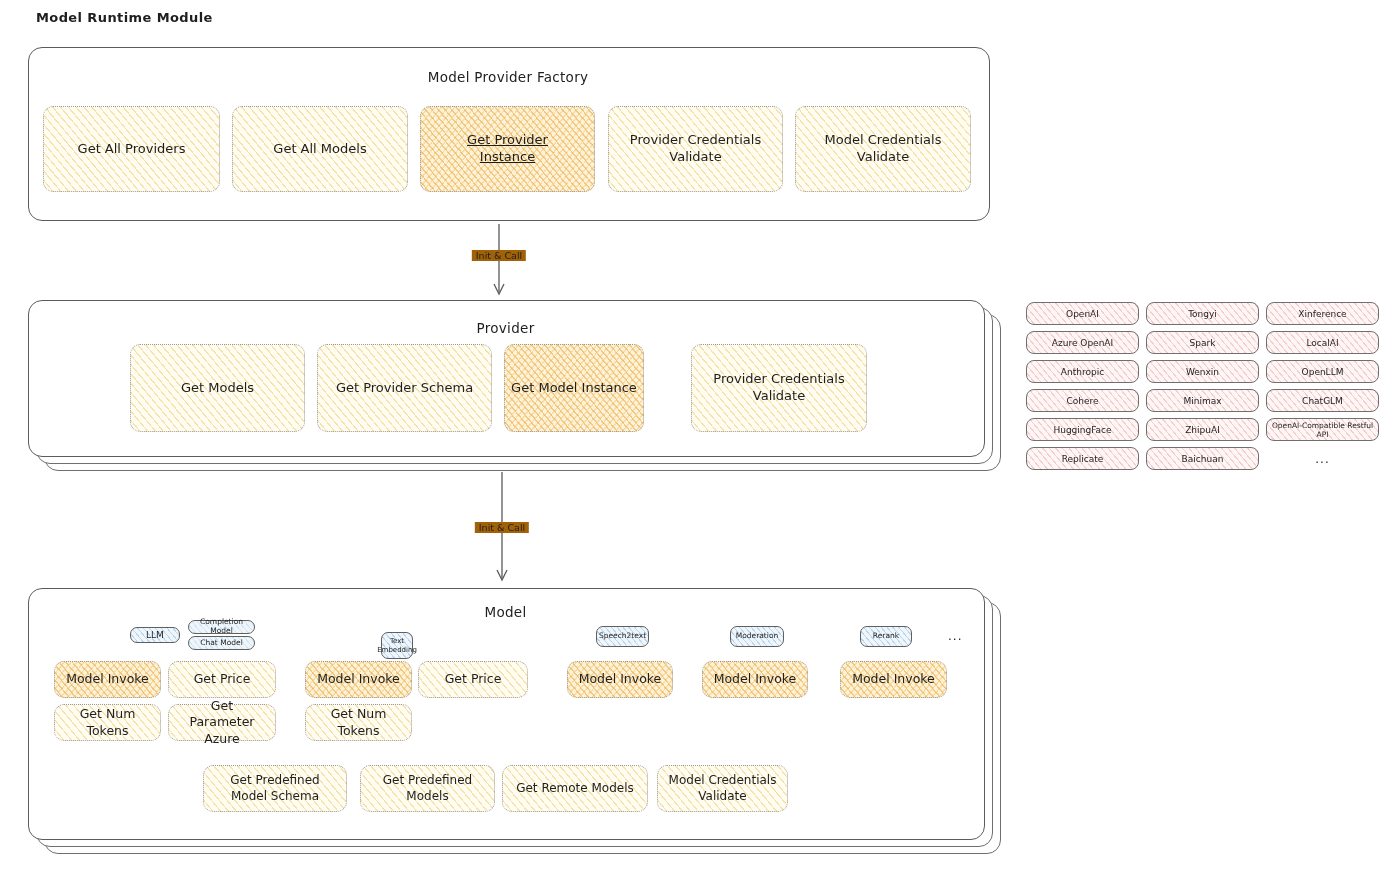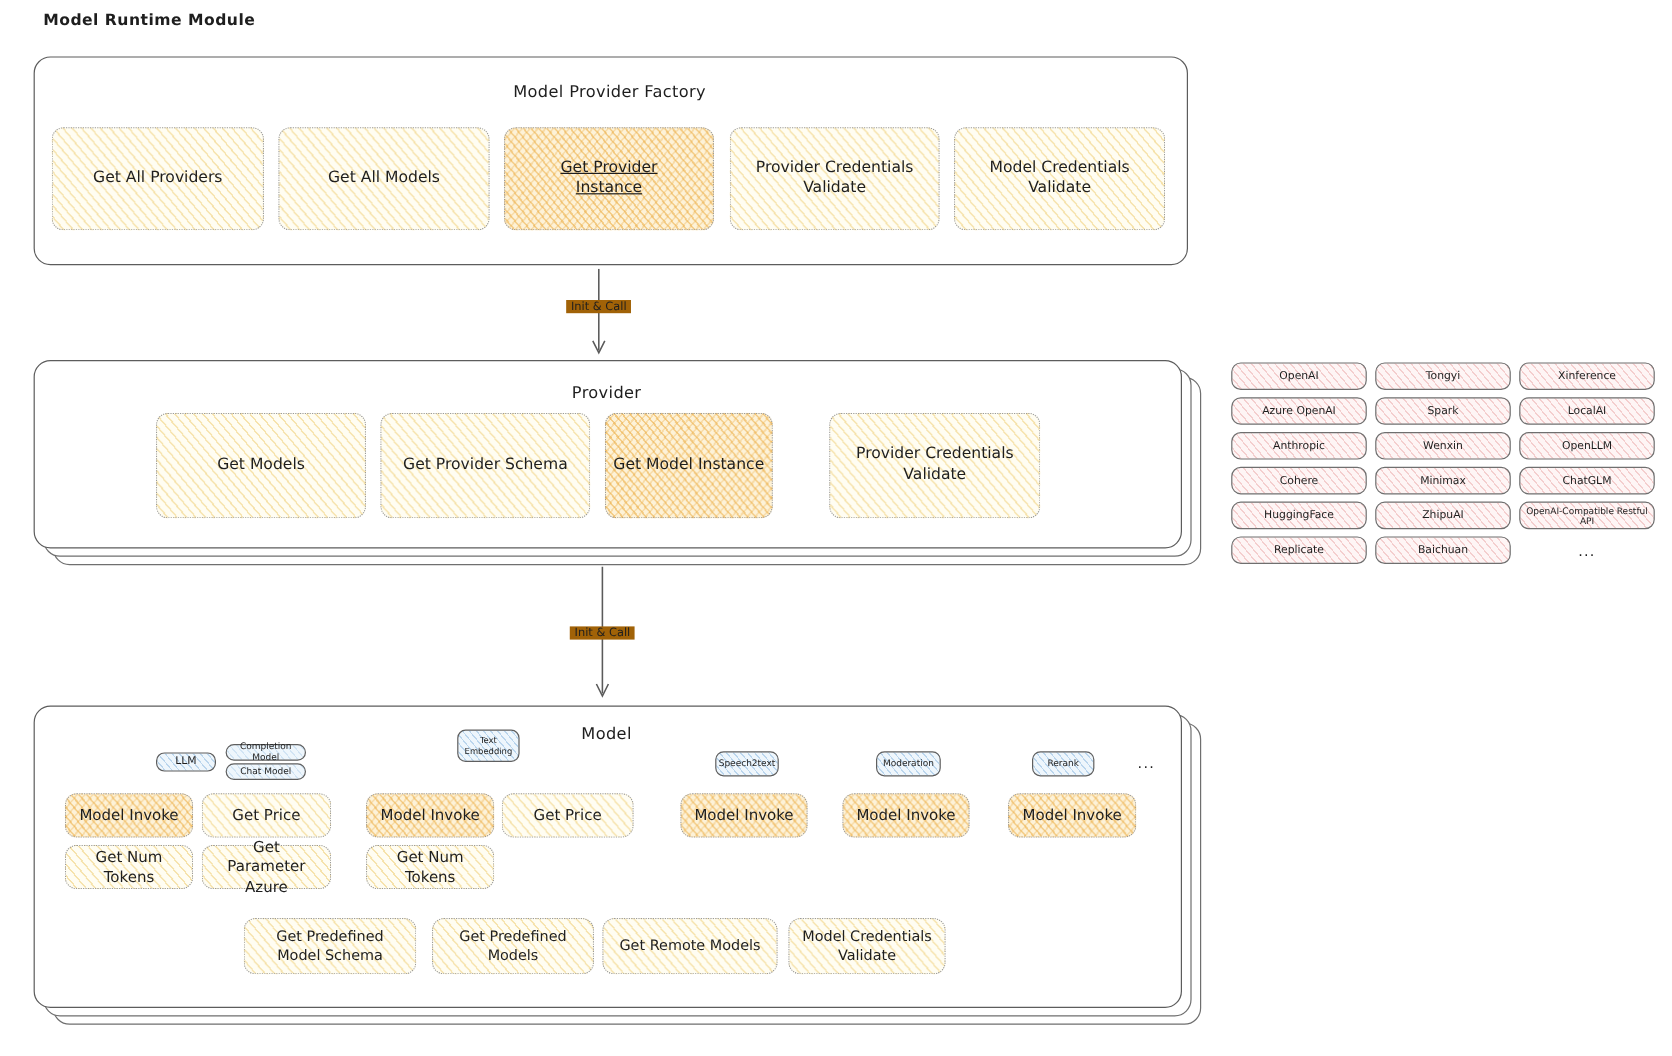--- a/index.html
+++ b/index.html
@@ -171,21 +171,21 @@
   <div class="arrow-label" style="left:502px; top:522px;">Init &amp; Call</div>
 
   <div class="stack" style="left:44px; top:602px; width:955px; height:250px;"></div>
   <div class="stack" style="left:36px; top:595px; width:955px; height:250px;"></div>
   <div class="container" style="left:28px; top:588px; width:955px; height:250px;"></div>
   <div class="sec-title" style="left:28px; top:604px; width:955px;">Model</div>
 
   <div class="tag" style="left:130px; top:627px; width:50px; height:16px; font-size:9px;">LLM</div>
   <div class="tag light" style="left:188px; top:620px; width:67px; height:14px;">Completion Model</div>
   <div class="tag light" style="left:188px; top:636px; width:67px; height:14px;">Chat Model</div>
-  <div class="tag" style="left:381px; top:608px; width:52px; height:27px; font-size:7px;">Text Embedding</div>
+  <div class="tag" style="left:381px; top:632px; width:32px; height:27px; font-size:7px;">Text Embedding</div>
   <div class="tag" style="left:596px; top:626px; width:53px; height:21px;">Speech2text</div>
   <div class="tag" style="left:730px; top:626px; width:54px; height:21px;">Moderation</div>
   <div class="tag" style="left:860px; top:626px; width:52px; height:21px;">Rerank</div>
   <div class="more-text" style="left:948px; top:629px;">...</div>
 
   <div class="task orange fs125" style="left:54px;  top:661px; width:107px; height:37px;">
     <span>Model Invoke</span>
     </div>
   <div class="task yellow fs125" style="left:168px; top:661px; width:108px; height:37px;">
     <span>Get Price</span>

